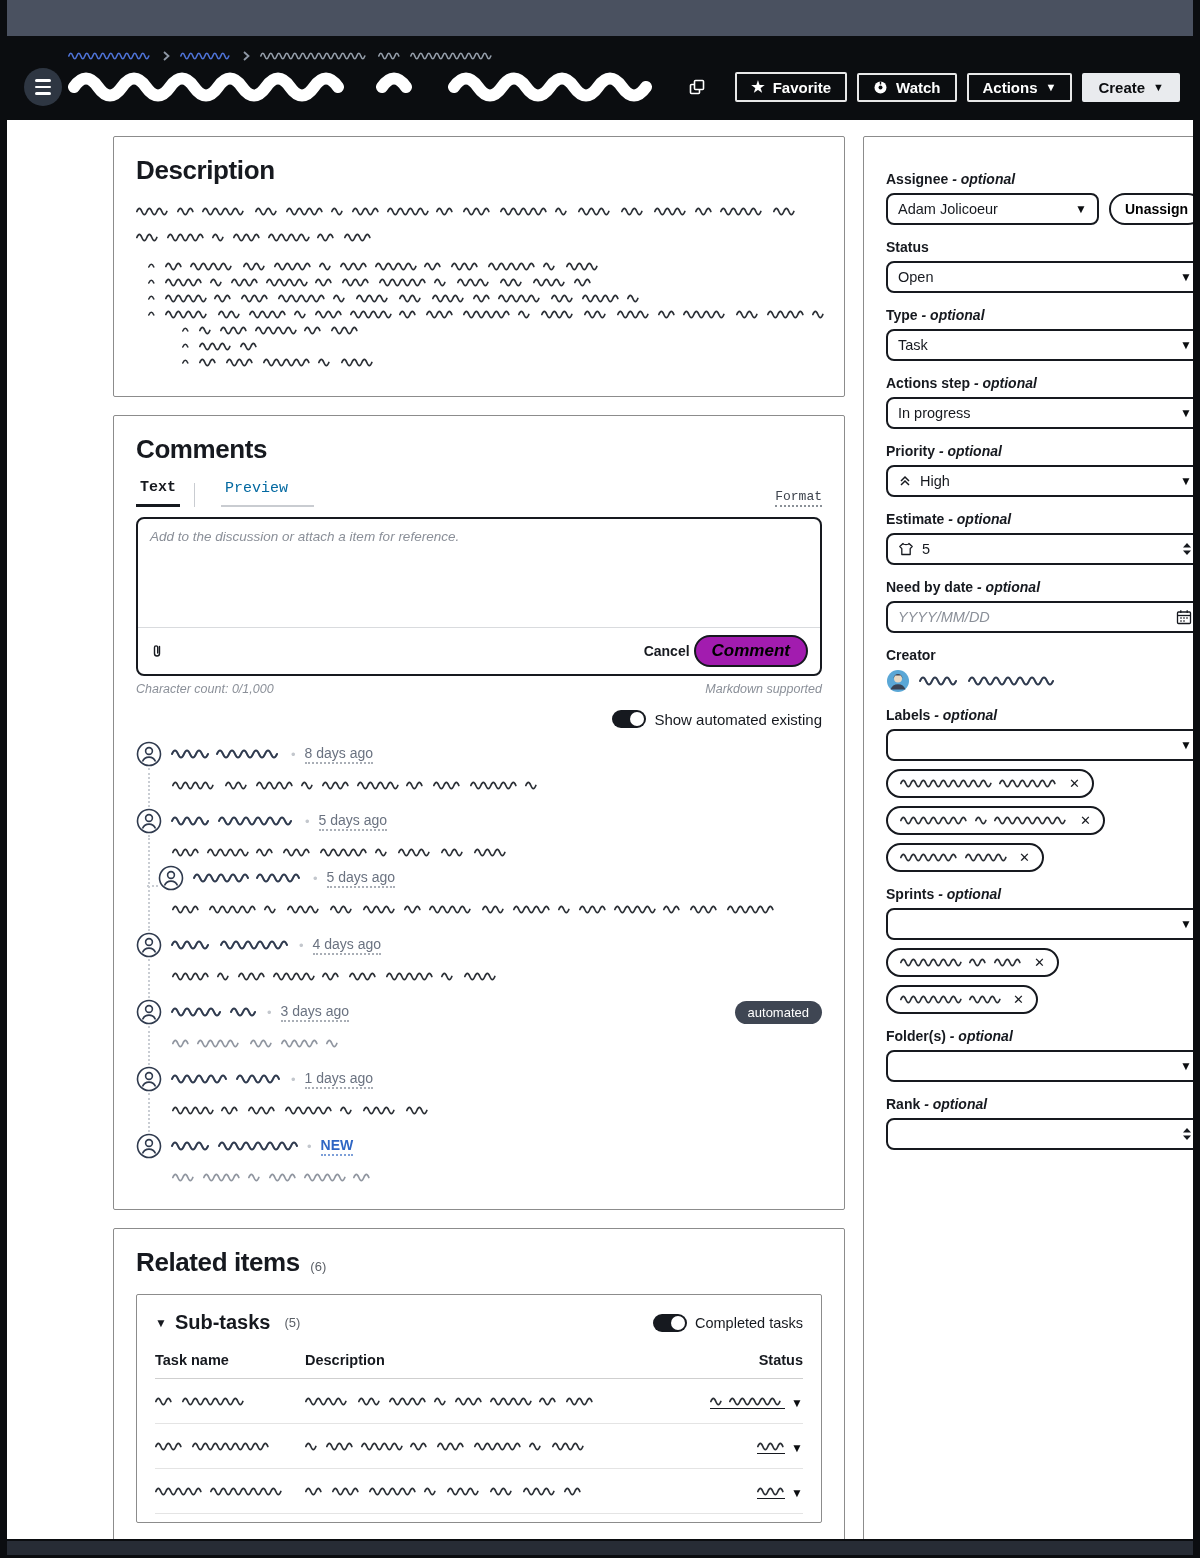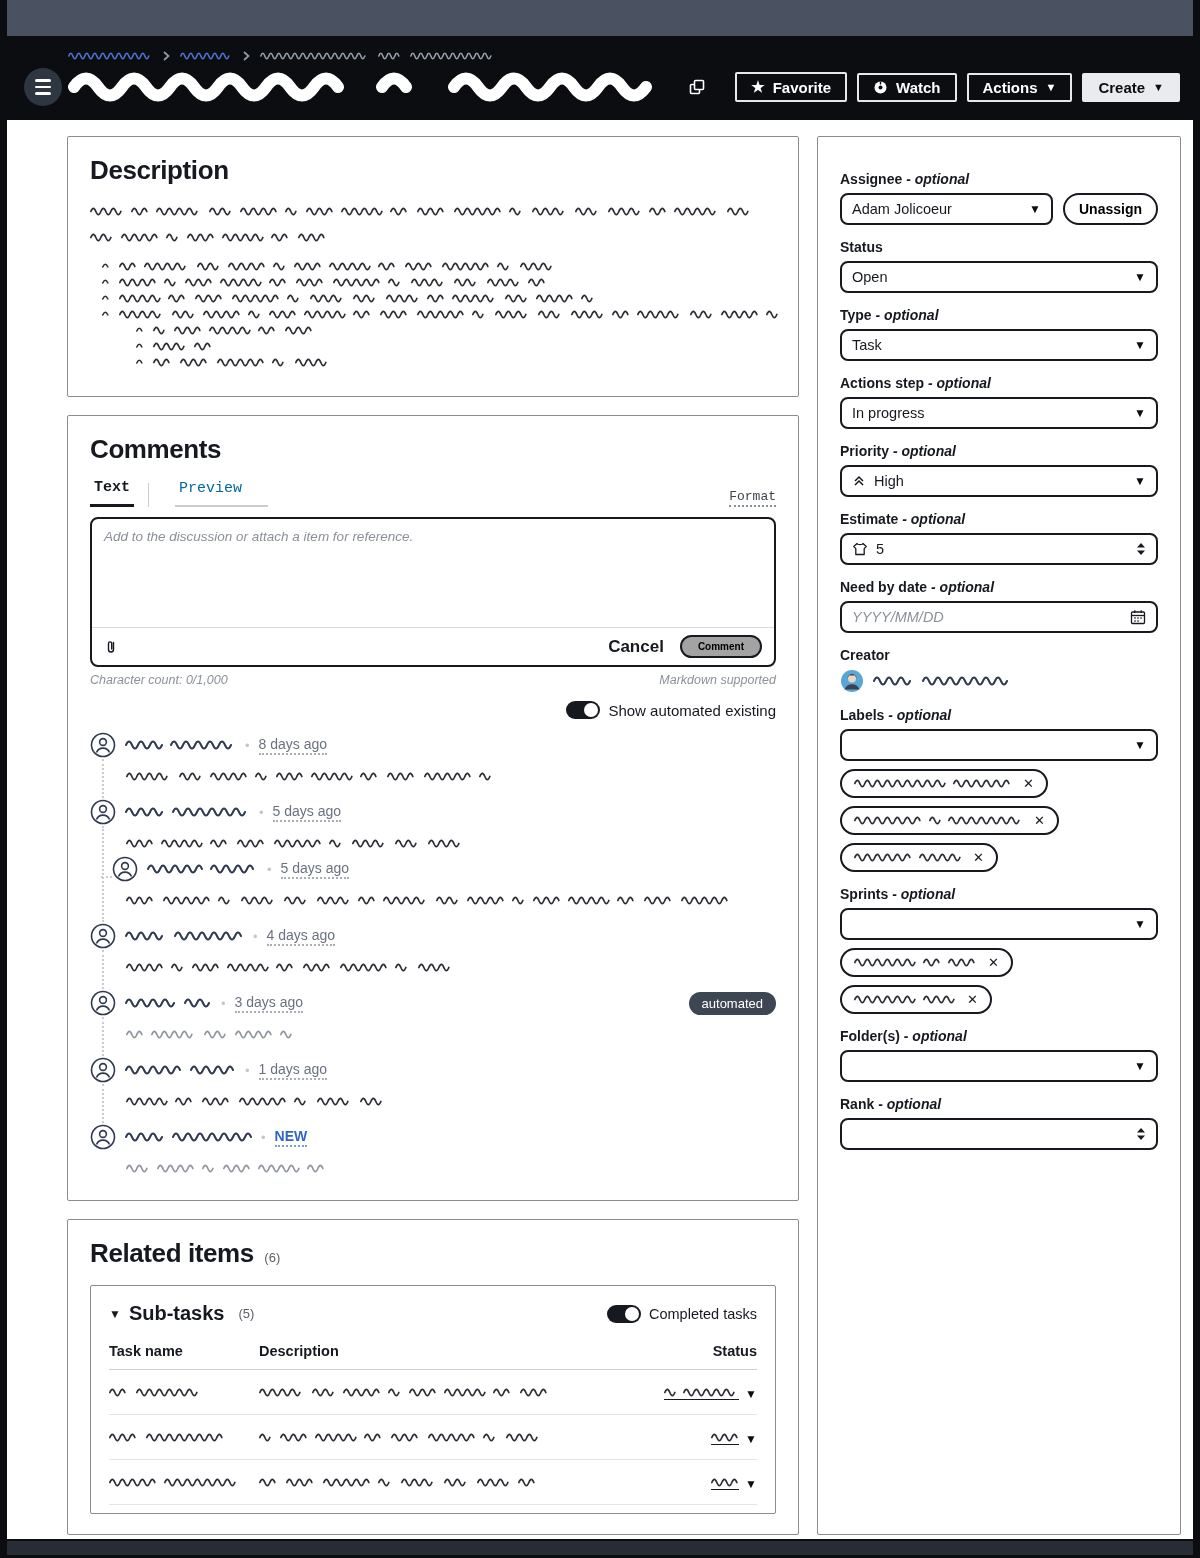--- a/index.html
+++ b/index.html
@@ -14,21 +14,21 @@
   .titlebar { display:flex; align-items:center; margin-top:2px; }
   .burger { width:38px; height:38px; border-radius:50%; background:#2e3642; display:flex; flex-direction:column; justify-content:center; align-items:center; gap:4px; margin-right:6px; cursor:pointer; }
   .burger i { display:block; width:16px; height:2.5px; background:#fff; border-radius:2px; }
   .bigtitle { color:#ffffff; display:flex; align-items:center; gap:14px; flex:1; }
   .hbtns { display:flex; gap:10px; align-items:center; }
   .hbtn { background:#0b0d10; color:#fff; border:2px solid #e8e8e8; border-radius:2px; padding:4px 14px; font-weight:700; font-size:15px; display:inline-flex; align-items:center; gap:8px; cursor:pointer; }
   .hbtn.light { background:#e9ebee; border-color:#e9ebee; color:#0b0d10; }
   .hbtn .cdn { font-size:11px; }
 
   
-  .main { flex:1; margin:0 7px; background:#ffffff; overflow:hidden; }
+  .main { flex:1; margin:0 7px; background:#ffffff; overflow:hidden;padding-left:46px; }
   .cols { display:flex; align-items:stretch; gap:18px; padding:16px 10px 0 60px; }
   .leftcol { flex:0 0 732px; max-width:732px; }
   .rightcol { flex:0 0 364px; max-width:364px; display:flex; }
 
   .panel { border:1.5px solid #8c8c8c; border-radius:2px; background:#fff; }
   h2.ptitle { font-size:26px; font-weight:800; letter-spacing:-0.4px; margin:0; }
   .count { font-size:13px; color:#5a5f66; font-weight:400; margin-left:6px; }
 
   
   .desc { padding:18px 22px 22px; margin-bottom:18px; }
@@ -48,22 +48,22 @@
   .tabsrow { display:flex; align-items:flex-end; margin-top:14px;font-family:Liberation Mono, monospace; }
   .tab { font-size:15px; padding:0 4px 8px; cursor:pointer; }
   .tab.active { font-weight:700; border-bottom:3px solid #16191f; }
   .tab.inactive { color:#0369a1; border-bottom:2px solid #c9ccd1; margin-left:26px; padding-right:26px; }
   .tabsep { width:1px; height:24px; background:#c9ccd1; margin-left:14px; }
   .format { margin-left:auto; font-size:13px; color:#3d434d; border-bottom:2px dotted #8a9097; padding-bottom:1px; cursor:pointer; }
   .composer { border:2px solid #16191f; border-radius:8px; margin-top:10px; }
   .composer .ta { height:108px; padding:10px 12px; font-style:italic; color:#8a8f98; font-size:13.5px; }
   .composer .cfoot { border-top:1.5px solid #d9dbde; display:flex; align-items:center; padding:7px 12px; }
   .cfoot .spacer { flex:1; }
-  .cancel { font-weight:700; font-size:17px; margin-right:16px; cursor:pointer; }
-  .comment-btn { border:2.5px solid #16191f; border-radius:18px; padding:4px 16px; font-weight:700; font-size:10px; background:#a3a3a3; cursor:pointer; }
+  .cancel { font-weight:700; font-size:14px; margin-right:4px; cursor:pointer; }
+  .comment-btn { border:2.5px solid #16191f; border-radius:18px; padding:4px 16px; font-weight:700; font-size:17px; background:#a21caf; cursor:pointer;font-style:italic; }
   .meta { display:flex; margin-top:6px; font-style:italic; font-size:12.5px; color:#8b9099; }
   .meta .right { margin-left:auto; }
   .togglerow { display:flex; justify-content:flex-end; align-items:center; gap:8px; margin:14px 0 6px; font-size:15px; }
   .toggle { width:34px; height:18px; border-radius:9px; background:#16191f; position:relative; display:inline-block; cursor:pointer; flex:0 0 auto; }
   .toggle .knob { position:absolute; right:2px; top:2px; width:14px; height:14px; border-radius:50%; background:#fff; }
   .clist { margin-top:4px; }
   .comment { position:relative; padding:7px 0 3px; }
   .comment.threaded::before { content:""; position:absolute; left:12px; top:34px; bottom:-6px; border-left:2px dotted #c9cdd3; }
   .c-head { display:flex; align-items:center; gap:9px; }
   .c-dot { color:#c3c7cd; font-size:13px; }

